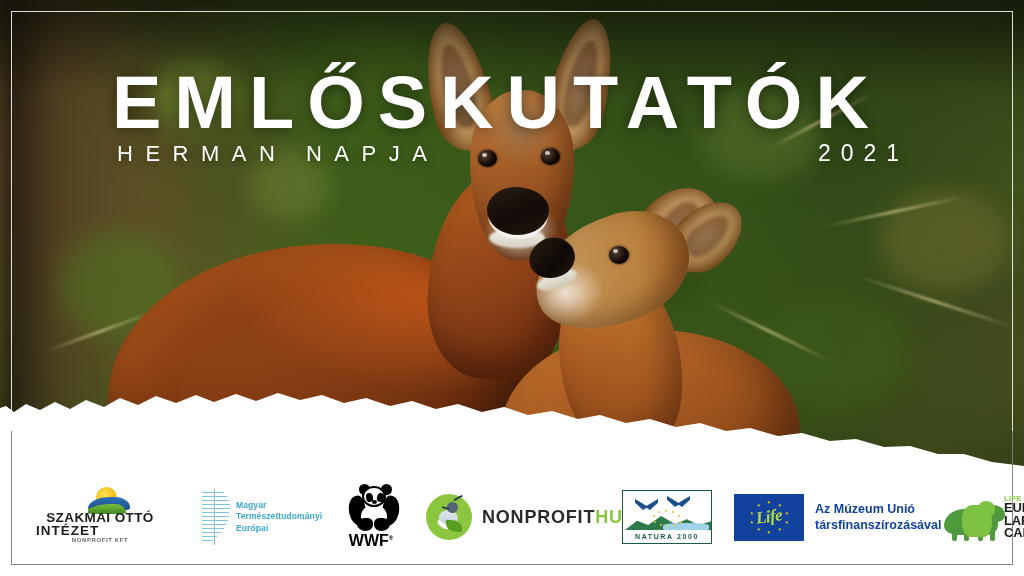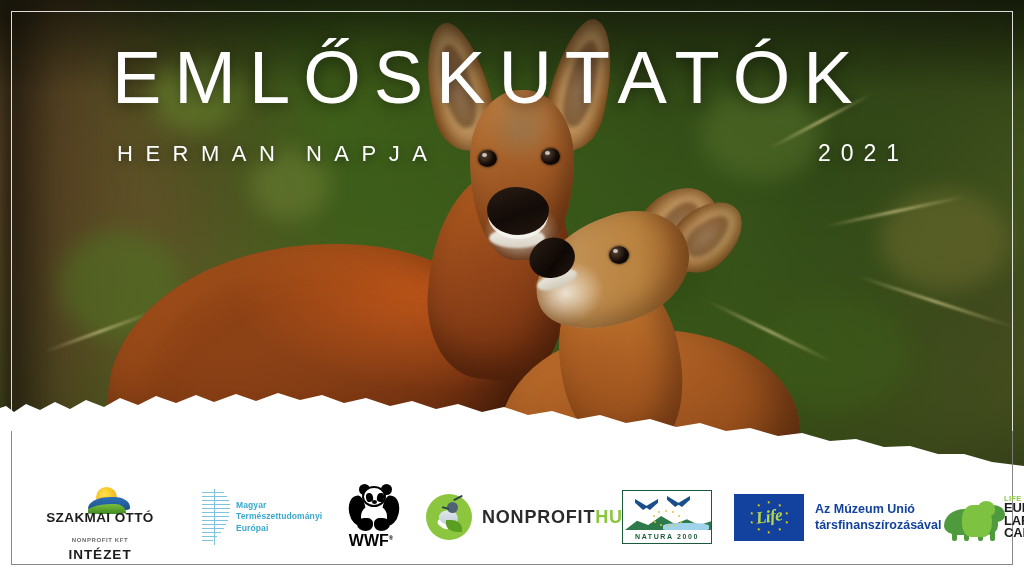--- a/index.html
+++ b/index.html
@@ -199,22 +199,22 @@
     position:absolute;
     left:11px; top:11px; right:11px; bottom:11px;
     border:1px solid rgba(40,40,40,.55);
     clip-path: inset(420px 0 0 0);
     pointer-events:none;
   }
 
   
   .title-block { position:absolute; left:0; top:0; width:1024px; }
   .main-title {
-    position:absolute; left:112px; top:35px;
-    font-size:74px; font-weight:400; letter-spacing:13px;
+    position:absolute; left:112px; top:60px;
+    font-size:74px; font-weight:700; letter-spacing:13px;
     color:#fff; white-space:nowrap;
     text-shadow:0 2px 14px rgba(0,0,0,.45);
   }
   .sub-title {
     position:absolute; left:117px; top:141px;
     font-size:22px; font-weight:300; letter-spacing:12.5px;
     color:#fff; white-space:nowrap;
     text-shadow:0 2px 10px rgba(0,0,0,.5);
   }
   .year {
@@ -259,22 +259,22 @@
     position:absolute; left:-2px; bottom:0; width:40px; height:10px;
     background:linear-gradient(180deg,#7bbf3a,#3f8a22);
     border-radius:70% 30% 40% 60% / 100% 90% 10% 10%;
   }
   .herman-t1{
     position:absolute; left:0; top:24px; width:128px; text-align:center;
     font-size:13.5px; font-weight:700; letter-spacing:.4px; color:#1d1d1b;
     font-family:"Liberation Sans", sans-serif;
   }
   .herman-t2{
-    position:absolute; left:0; top:37px; width:128px; text-align:center;
-    font-size:13.5px; font-weight:700; letter-spacing:1px; color:#1d1d1b;margin-top:24px;
+    position:absolute; left:0; top:37px; width:128px; text-align:left;
+    font-size:13.5px; font-weight:700; letter-spacing:1px; color:#1d1d1b;
   }
   .herman-t3{
     position:absolute; left:0; top:51px; width:128px; text-align:center;
     font-size:6px; font-weight:700; letter-spacing:.6px; color:#6b6b6b;
   }
 
   
   .mtm-wrap{ position:relative; width:112px; height:60px; display:flex; align-items:center; }
   .fern{ position:relative; width:30px; height:56px; flex:0 0 30px; }
   .fern .spine{

